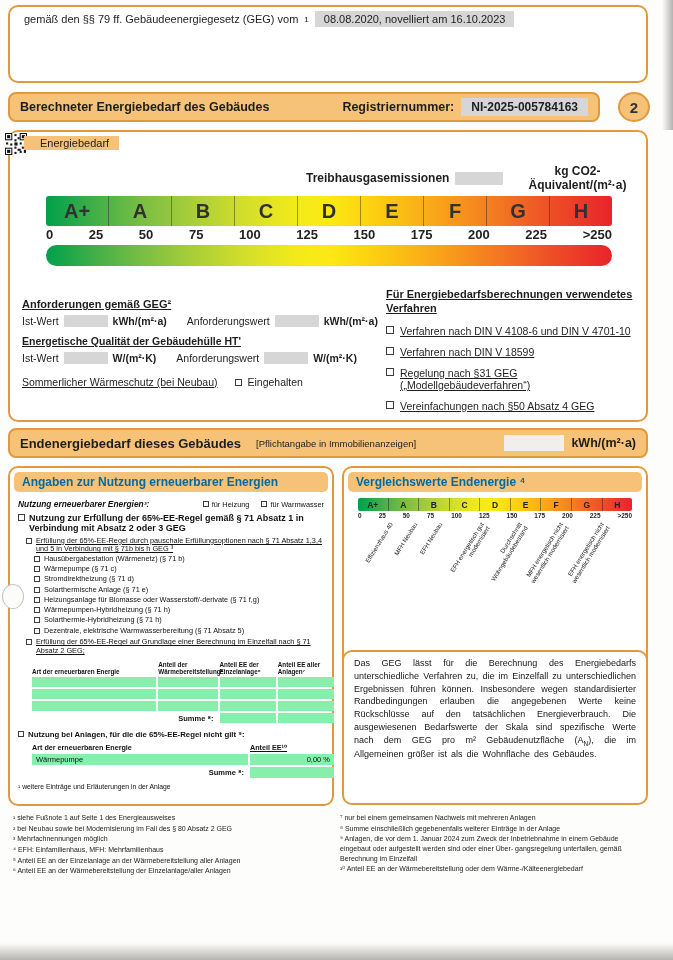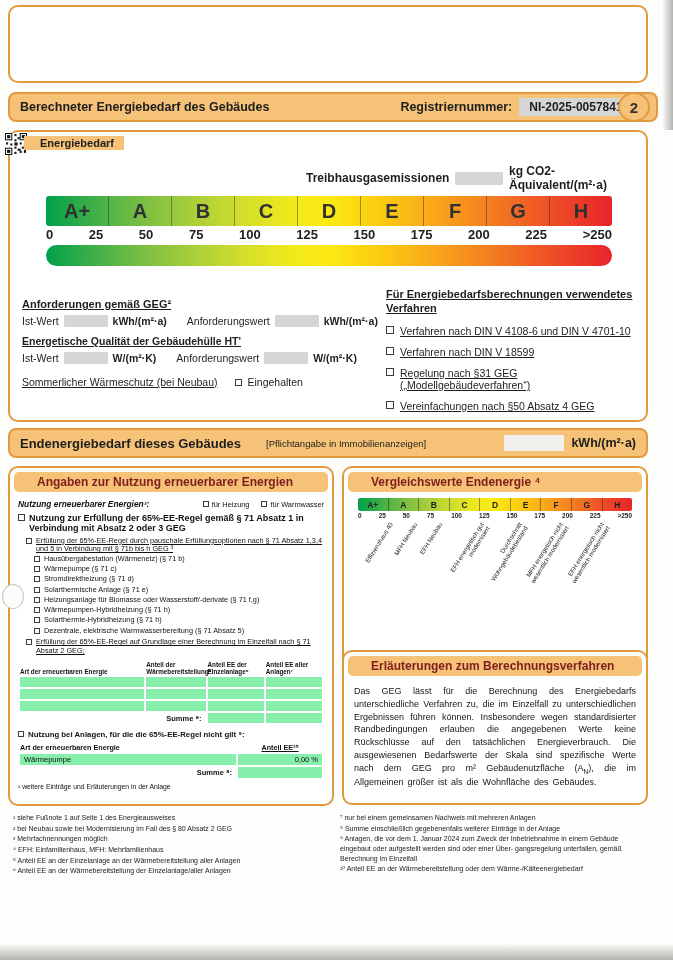--- a/index.html
+++ b/index.html
@@ -6,48 +6,48 @@
   html,body { width:673px; height:960px; }
   body {
     font-family:"Liberation Sans","DejaVu Sans",sans-serif;
     background:#d8d5d0; color:#1e1e1e; position:relative; overflow:hidden;
   }
   .sheet { position:absolute; inset:0; background:#fdfdfb; }
 
   .box { position:absolute; border:2px solid #e0993f; border-radius:10px; background:#fff; }
   .tan  { background:#f5c277; }
   .chip { display:inline-block; background:#d6d6d6; border-radius:1px; }
-  .b { font-weight:bold; } .u { text-decoration:underline; }
+  .b { font-weight:bold;text-align:center; } .u { text-decoration:underline; }
   .cb { display:inline-block; width:7px; height:7px; border:1px solid #3c3c3c; background:#fff; flex:none; }
 
   
   .header-box { left:8px; top:5px; width:640px; height:78px; padding:3px 14px; }
   .title-row { display:flex; align-items:baseline; gap:14px; }
   .main-title { font-size:38px; font-weight:bold; letter-spacing:.5px; color:#3a3a3a; }
   .sub-title  { font-size:20px; font-weight:bold; color:#2e2e2e; }
   .law-row { font-size:11px; margin-top:1px; display:flex; align-items:center; gap:6px; color:#222; }
   .law-row sup { font-size:8px; }
   .law-chip { background:#d6d6d6; padding:2px 9px; font-size:11px; }
 
   
-  .reg-bar { position:absolute; left:8px; top:92px; width:650px; height:30px;
+  .reg-bar { position:absolute; left:8px; top:92px; width:592px; height:30px;
              border:2px solid #e0993f; border-radius:8px; display:flex; align-items:center; padding:0 10px; }
   .reg-title { font-size:12.5px; font-weight:bold; }
   .reg-right { margin-left:auto; display:flex; align-items:center; gap:7px; }
   .reg-label { font-size:12.5px; font-weight:bold; }
   .reg-chip  { background:#d6d6d6; font-weight:bold; font-size:12px; padding:2px 10px; }
   .page-circle { position:absolute; left:618px; top:92px; width:32px; height:30px;
                  border:2px solid #e0993f; border-radius:50%; background:#f5c277;
                  display:flex; align-items:center; justify-content:center; font-size:15px; font-weight:bold; color:#333; }
 
   
   .energie-box { left:8px; top:130px; width:640px; height:292px; }
   .qr { position:absolute; left:-5px; top:1px; }
   .section-strip { position:absolute; left:14px; top:4px; background:#f5c277;
-                   padding:1px 10px 1px 16px; font-weight:bold; font-size:11px; color:#222; }
+                   padding:1px 10px 1px 16px; font-weight:normal; font-size:11px; color:#222; }
   .emis-row { position:absolute; left:296px; top:32px; display:flex; align-items:center; gap:6px; font-size:12px; }
   .emis-chip { width:50px; height:13px; }
 
   .scale-wrap { position:absolute; left:36px; top:64px; width:566px; }
   .grad { background:linear-gradient(90deg,#00a04b 0%,#3dae49 8%,#79be43 17%,#a9ce39 26%,
           #d3de2b 35%,#f2ea1b 44%,#fce913 50%,#fccf10 58%,#faad18 67%,#f68c1e 75%,
           #f16a24 83%,#ed4727 91%,#e8242a 100%); }
   .scale-letters { display:flex; height:30px; border-radius:3px; }
   .scale-letters span { flex:1; display:flex; align-items:center; justify-content:center;
           font-weight:bold; font-size:20px; color:#313131; border-right:1px solid rgba(40,40,40,.45); }
@@ -66,51 +66,51 @@
 
   .meth-col { position:absolute; left:376px; top:156px; width:252px; font-size:10.5px; }
   .meth-h { font-size:11px; font-weight:bold; text-decoration:underline; line-height:1.25; }
   .meth-item { display:flex; gap:6px; margin-top:9px; line-height:1.15;text-decoration:underline; }
   .meth-item .cb { width:8px; height:8px; margin-top:1px; }
 
   
   .end-bar { position:absolute; left:8px; top:428px; width:640px; height:30px;
              border:2px solid #e0993f; border-radius:8px; display:flex; align-items:center; padding:0 10px; }
   .end-title { font-size:13px; font-weight:bold; }
-  .end-note  { font-size:9.5px; margin-left:25px; }
+  .end-note  { font-size:9.5px; margin-left:15px; }
   .end-right { margin-left:auto; display:flex; align-items:center; gap:7px; }
   .end-chip  { width:60px; height:16px; background:#f0efec; }
   .end-unit  { font-size:12.5px; font-weight:bold; }
 
   
   .rnw-box { left:8px; top:466px; width:326px; height:340px; }
   .inner-head { margin:4px; height:20px; border-radius:5px; display:flex; align-items:center;
-                padding:0 23px; font-size:12px; font-weight:bold; color:#7f1d1d; }
+                padding:0 8px; font-size:12px; font-weight:bold; color:#0369a1; }
   .rnw-body { padding:3px 8px 0; font-size:7.4px; color:#111; }
   .rnw-row1 { display:flex; justify-content:space-between; align-items:center; }
   .rnw-row1 .lab { font-size:8.4px; font-weight:bold;font-style:italic; }
   .rnw-opts { display:flex; gap:12px; }
   .rnw-opts .opt { display:flex; align-items:center; gap:3px; }
   .rnw-opts .cb { width:6px; height:6px; }
   .rnw-rule { display:flex; gap:4px; font-size:9px; font-weight:bold; line-height:1.15; margin-top:4px; }
   .rnw-rule .cb { width:7px; height:7px; margin-top:1px; }
   .rnw-ul { display:flex; gap:4px; margin:3px 0 0 8px; line-height:1.15; font-size:7.3px; }
   .rnw-ul .cb { width:6px; height:6px; margin-top:1px; }
   .rnw-opt { display:flex; gap:4px; margin:1.5px 0 0 16px; font-size:7.3px; line-height:1.2; }
   .rnw-opt .cb { width:6px; height:6px; margin-top:1px; }
-  table.t1, table.t2 { width:100%; border-collapse:separate; border-spacing:2px; table-layout:fixed; }
+  table.t1, table.t2 { width:100%; border-collapse:separate; border-spacing:2px; table-layout:fixed;margin-left:12px; }
   table.t1 { margin-top:4px; }
   .t1 th { font-size:6.3px; font-weight:bold; text-align:left; vertical-align:bottom; line-height:1.12; padding:0; }
   .gcell { background:#86efac; height:10px; }
   .sum-cell { text-align:right; font-size:7.5px; font-weight:bold; padding-right:4px; }
   .rnw-exempt { display:flex; gap:4px; font-size:7.8px; font-weight:bold; margin-top:5px; }
   .rnw-exempt .cb { width:6px; height:6px; margin-top:1px; }
   .t2 { margin-top:2px; }
   .t2 th { font-size:7.2px; font-weight:bold; text-align:left; padding:0; }
-  .t2 th.r { text-align:center;text-decoration:underline; }
+  .t2 th.r { text-align:left;text-decoration:underline; }
   .t2 .gcell { font-size:7.5px; padding:1px 4px; height:11px; }
   .t2 .gcell.r { text-align:right; }
   .rnw-foot { font-size:6.8px; margin-top:3px; }
 
   
   .verg-box { left:342px; top:466px; width:306px; height:204px; overflow:hidden; }
   .mini-wrap { margin:6px 14px 0; }
   .mini-letters { display:flex; height:13px; border-radius:2px; }
   .mini-letters span { flex:1; display:flex; align-items:center; justify-content:center;
        font-weight:bold; font-size:8.5px; color:#222; border-right:1px solid rgba(40,40,40,.5); }
@@ -140,20 +140,25 @@
            background:linear-gradient(180deg, rgba(160,156,150,0) 0%, rgba(135,131,125,.6) 100%); }
   .scan-corner { position:absolute; right:0; top:0; width:11px; height:130px;
            background:linear-gradient(270deg, rgba(90,88,85,.45), rgba(90,88,85,0)); }
 </style>
 </head>
 <body>
 
 <div class="sheet">
 
   <div class="box header-box">
+    <div class="law-row">
+      <span>gemäß den §§ 79 ff. Gebäudeenergiegesetz (GEG) vom</span>
+      <sup>1</sup>
+      <span class="law-chip">08.08.2020, novelliert am 16.10.2023</span>
+    </div>
   </div>
 
   <div class="reg-bar tan">
     <span class="reg-title">Berechneter Energiebedarf des Gebäudes</span>
     <span class="reg-right">
       <span class="reg-label">Registriernummer:</span>
       <span class="reg-chip">NI-2025-005784163</span>
     </span>
   </div>
   <div class="page-circle">2</div>
@@ -467,21 +472,20 @@
             <span>MFH energetisch nicht wesentlich modernisiert</span>
           </div>
         <div class="vanchor" style="left:88%">
             <span>EFH energetisch nicht wesentlich modernisiert</span>
           </div>
       </div>
     </div>
   </div>
 
   <div class="box erl-box">
-    <div class="inner-head tan">Erläuterungen zum Berechnungsverfahren</div>
     <div class="erl-body">
       <span>Das GEG lässt für die Berechnung des Energiebedarfs unterschiedliche Verfahren zu, die im Einzelfall zu unterschiedlichen Ergebnissen führen können. Insbesondere wegen standardisierter Randbedingungen erlauben die angegebenen Werte keine Rückschlüsse auf den tatsächlichen Energieverbrauch. Die ausgewiesenen Bedarfswerte der Skala sind spezifische Werte nach dem GEG pro m² Gebäudenutzfläche (A</span><sub>N</sub><span>), die im Allgemeinen größer ist als die Wohnfläche des Gebäudes.</span>
     </div>
   </div>
 
   <div class="fn-left">
     <div>¹ siehe Fußnote 1 auf Seite 1 des Energieausweises</div>
     <div>² bei Neubau sowie bei Modernisierung im Fall des § 80 Absatz 2 GEG</div>
     <div>³ Mehrfachnennungen möglich</div>
     <div>⁴ EFH: Einfamilienhaus, MFH: Mehrfamilienhaus</div>

